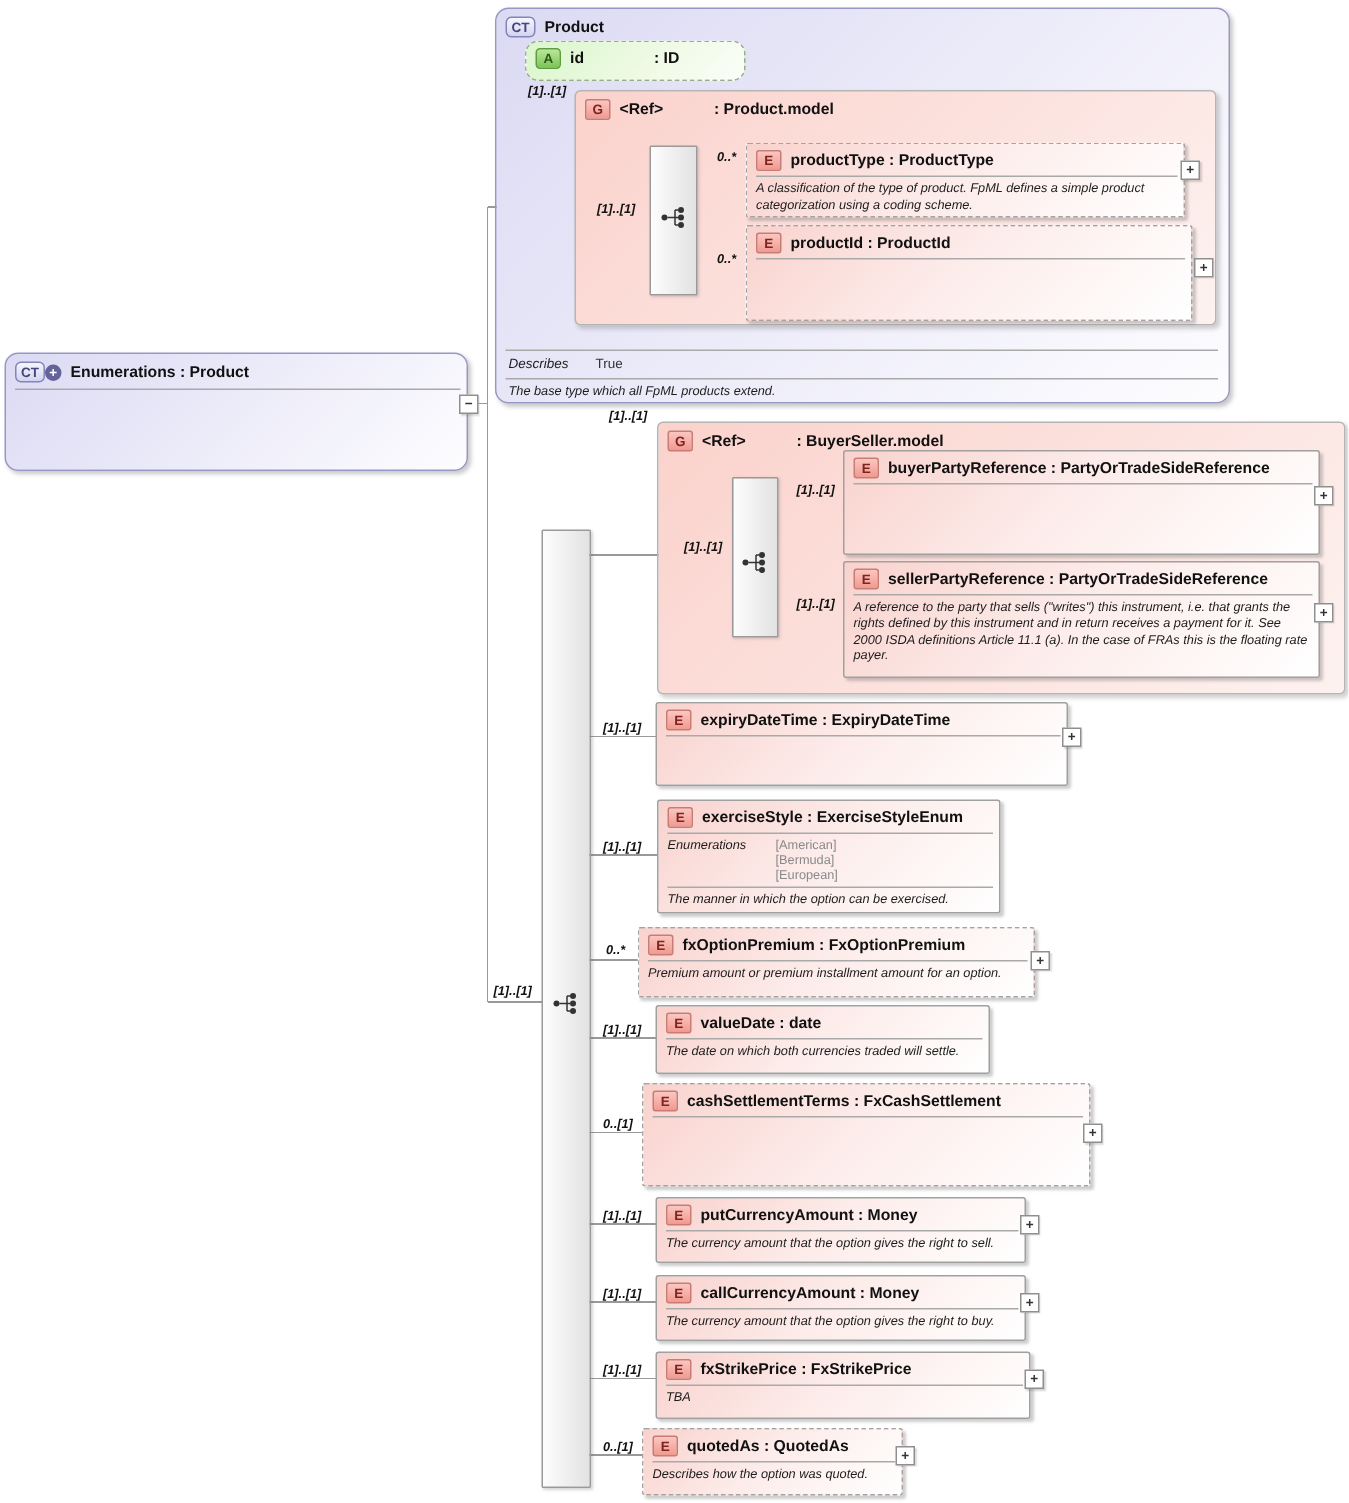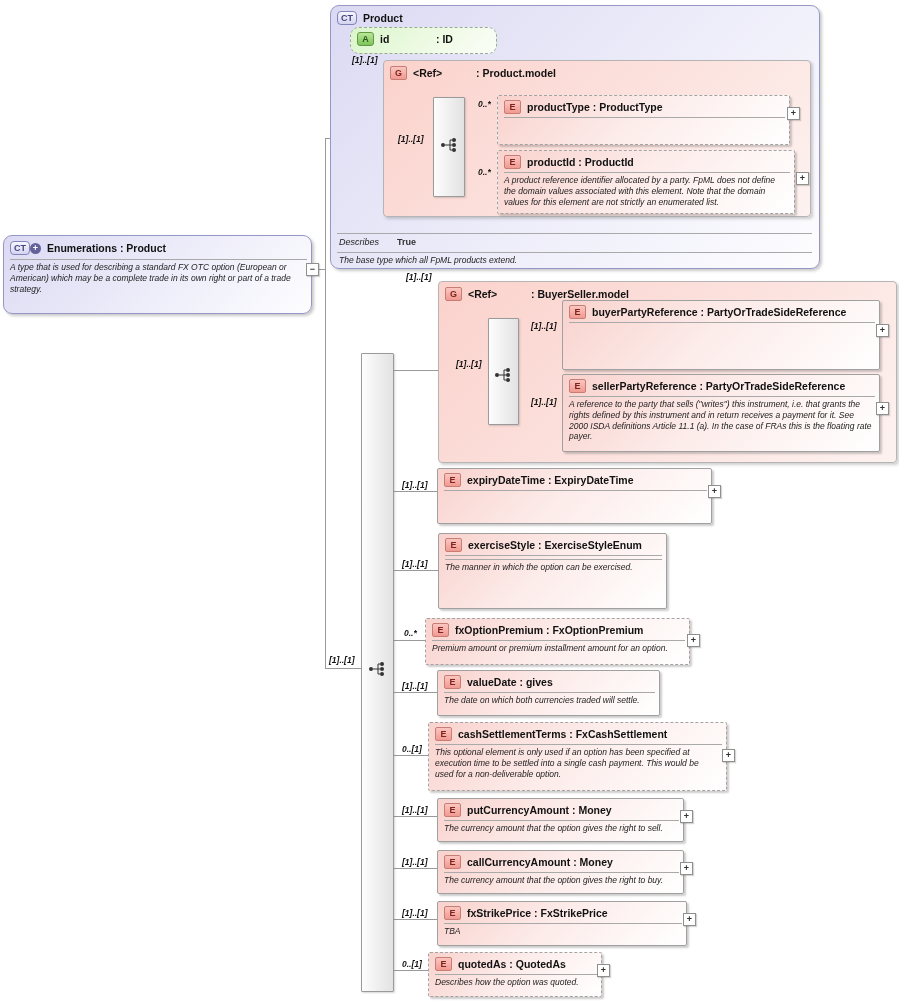--- a/index.html
+++ b/index.html
@@ -45,21 +45,21 @@
        box-shadow:1px 1px 2px rgba(90,90,90,.25);}
   .pm{width:11px;height:11px;background:#fff;border:1px solid #8f8f8f;color:#333;
       font-size:9px;line-height:10px;text-align:center;font-weight:bold;cursor:pointer;
       box-shadow:1px 1px 1px rgba(90,90,90,.25);}
   .enum-row{display:flex;gap:14px;margin:2px 7px 0 6px;font-size:8.5px;}
   .enum-lab{font-style:italic;color:#1c1c1c;flex:none;min-width:58px;}
   .enum-vals{color:#8a8a8a;line-height:10px;}
   .enum-vals div{margin-bottom:0px;}
   .ab-row{display:flex;gap:18px;font-size:9px;}
   .ab-lab{font-style:italic;color:#1c1c1c;min-width:28px;}
-  .ab-val{font-weight:bold;color:#333;}
+  .ab-val{font-weight:normal;color:#333;}
   .ftr{font-style:italic;font-size:8.5px;color:#1c1c1c;}
 </style>
 </head>
 <body>
 
 <div id="canvas">
 
   <svg class="abs" style="left:0;top:0" width="899" height="1002">
     <path d="M318 269 H325 M325 138 V668 M325 138 H342 M342 40 V144 M342 40 H352 M342 144 H433
              M463 112 H497 M463 180 H497 M325 668 H361
@@ -110,42 +110,41 @@
     </svg>
   </div>
 
   <div class="abs card" style="left:478px;top:99px">0..*</div>
   <div class="abs el dashed" style="left:497px;top:95px;width:291px;height:48px">
     <div class="hdr">
       <span class="badge be">E</span>
       <span>productType : ProductType</span>
     </div>
     <div class="sep"></div>
+    <div class="desc">A classification of the type of product. FpML defines a simple product categorization using a coding scheme.</div>
   </div>
   <div class="abs pm" style="left:787px;top:107px">+</div>
 
   <div class="abs card" style="left:478px;top:167px">0..*</div>
   <div class="abs el dashed" style="left:497px;top:150px;width:296px;height:62px">
     <div class="hdr">
       <span class="badge be">E</span>
       <span>productId : ProductId</span>
     </div>
     <div class="sep"></div>
-    <div class="desc">A product reference identifier allocated by a party. FpML does not define the domain values associated with this element. Note that the domain values for this element are not strictly an enumerated list.</div>
   </div>
   <div class="abs pm" style="left:796px;top:172px">+</div>
 
   <div class="abs ct-box" style="left:3px;top:235px;width:307px;height:77px">
     <div class="hdr" style="padding-top:5px;gap:4px">
       <span class="badge bct">CT</span>
       <span class="ctplus">+</span>
       <span style="margin-left:2px">Enumerations : Product</span>
     </div>
     <div class="sep" style="margin-top:4px"></div>
-    <div class="desc" style="width:288px">A type that is used for describing a standard FX OTC option (European or American) which may be a complete trade in its own right or part of a trade strategy.</div>
   </div>
   <div class="abs pm" style="left:306px;top:263px">−</div>
 
   <div class="abs card" style="left:329px;top:655px">[1]..[1]</div>
 
   <div class="abs bar" style="left:361px;top:353px;width:31px;height:637px">
     <svg class="abs" style="left:6px;top:307px" width="18" height="16" viewBox="0 0 18 16">
       <circle cx="3" cy="8" r="2" fill="#333"></circle>
       <path d="M5 8 H10 M10 3 V13 M10 3 H12 M10 8 H12 M10 13 H12" stroke="#333" fill="none"></path>
       <circle cx="14" cy="3" r="2" fill="#333"></circle>
@@ -204,53 +203,60 @@
   </div>
   <div class="abs pm" style="left:708px;top:485px">+</div>
 
   <div class="abs card" style="left:402px;top:559px">[1]..[1]</div>
   <div class="abs el" style="left:438px;top:533px;width:227px;height:74px">
     <div class="hdr">
       <span class="badge be">E</span>
       <span>exerciseStyle : ExerciseStyleEnum</span>
     </div>
     <div class="sep"></div>
+    <div class="enum-row">
+      <span class="enum-lab">Enumerations</span>
+      <span class="enum-vals">
+        <div>[American]</div>
+        <div>[Bermuda]</div>
+        <div>[European]</div>
+      </span>
+    </div>
     <div class="sep"></div>
     <div class="desc">The manner in which the option can be exercised.</div>
   </div>
 
   <div class="abs card" style="left:404px;top:628px">0..*</div>
   <div class="abs el dashed" style="left:425px;top:618px;width:263px;height:45px">
     <div class="hdr">
       <span class="badge be">E</span>
       <span>fxOptionPremium : FxOptionPremium</span>
     </div>
     <div class="sep"></div>
     <div class="desc">Premium amount or premium installment amount for an option.</div>
   </div>
   <div class="abs pm" style="left:687px;top:634px">+</div>
 
   <div class="abs card" style="left:402px;top:681px">[1]..[1]</div>
   <div class="abs el" style="left:437px;top:670px;width:221px;height:44px">
     <div class="hdr">
       <span class="badge be">E</span>
-      <span>valueDate : gives</span>
+      <span>valueDate : date</span>
     </div>
     <div class="sep"></div>
     <div class="desc">The date on which both currencies traded will settle.</div>
   </div>
 
   <div class="abs card" style="left:402px;top:744px">0..[1]</div>
   <div class="abs el dashed" style="left:428px;top:722px;width:297px;height:67px">
     <div class="hdr">
       <span class="badge be">E</span>
       <span>cashSettlementTerms : FxCashSettlement</span>
     </div>
     <div class="sep"></div>
-    <div class="desc">This optional element is only used if an option has been specified at execution time to be settled into a single cash payment. This would be used for a non-deliverable option.</div>
   </div>
   <div class="abs pm" style="left:722px;top:749px">+</div>
 
   <div class="abs card" style="left:402px;top:805px">[1]..[1]</div>
   <div class="abs el" style="left:437px;top:798px;width:245px;height:42px">
     <div class="hdr">
       <span class="badge be">E</span>
       <span>putCurrencyAmount : Money</span>
     </div>
     <div class="sep"></div>

